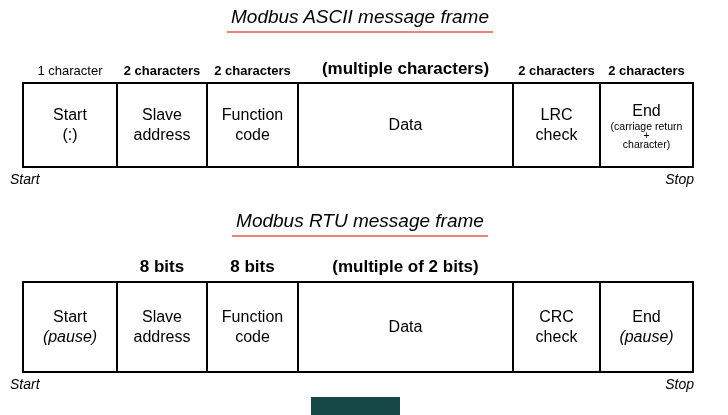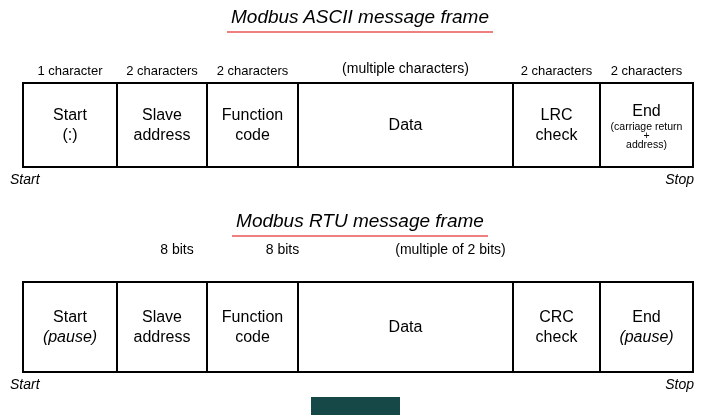--- a/index.html
+++ b/index.html
@@ -2,23 +2,23 @@
 <html><head>
 <meta charset="utf-8">
 <style>
   html,body{margin:0;padding:0;background:#fff;}
   .page{position:relative;width:728px;height:415px;background:#ffffff;overflow:hidden;
         font-family:"Liberation Sans","DejaVu Sans",sans-serif;color:#000;}
   .title-row{position:absolute;left:0;width:720px;text-align:center;}
   .title{display:inline-block;font-style:italic;font-size:19px;line-height:22px;
          padding:0 4px 3px 4px;border-bottom:2px solid #f08080;}
   .labels-row{position:absolute;left:22px;width:672px;display:flex;align-items:flex-end;}
-  .labels-row>*+*{margin-left:-2px;}
+  .labels-row>*+*{margin-left:-2px;font-weight:bold;}
   .label{display:block;text-align:center;font-size:13px;line-height:15px;box-sizing:border-box;margin-top:20px;}
-  .label.big{font-size:14px;line-height:19px;}
+  .label.big{font-size:17px;line-height:19px;}
   .frame{position:absolute;left:22px;display:flex;}
   .frame>*+*{margin-left:-2px;}
   .cell{box-sizing:border-box;border:2px solid #000;display:flex;flex-direction:column;
         justify-content:center;align-items:center;text-align:center;
         font-size:16px;line-height:20px;background:#fff;}
   .c0{width:96px}.c1{width:92px}.c2{width:93px}.c3{width:217px}.c4{width:89px}.c5{width:95px}
   .cl{display:block;}
   .it{font-style:italic;}
   .sub{display:block;font-size:10.5px;line-height:10px;}
   .plus{line-height:8px;}
@@ -61,34 +61,34 @@
       <span class="cl">Data</span>
     </div>
     <div class="cell c4">
       <span class="cl">LRC</span>
       <span class="cl">check</span>
     </div>
     <div class="cell c5">
       <span class="cl">End</span>
       <span class="sub">(carriage return</span>
       <span class="sub plus">+</span>
-      <span class="sub">address)</span>
+      <span class="sub">character)</span>
     </div>
   </div>
 
   <div class="endpoints" style="top:171px;">
     <span>Start</span>
     <span>Stop</span>
   </div>
 
   <div class="title-row" style="top:210px;">
     <span class="title">Modbus RTU message frame</span>
   </div>
 
-  <div class="labels-row" style="top:234px;height:25px;gap:15px;">
+  <div class="labels-row" style="top:251px;height:25px;">
     <span class="label c0 big"></span>
     <span class="label c1 big">8 bits</span>
     <span class="label c2 big">8 bits</span>
     <span class="label c3 big">(multiple of 2 bits)</span>
     <span class="label c5 big"></span>
   </div>
 
   <div class="frame" style="top:281px;height:92px;">
     <div class="cell c0">
       <span class="cl">Start</span>

